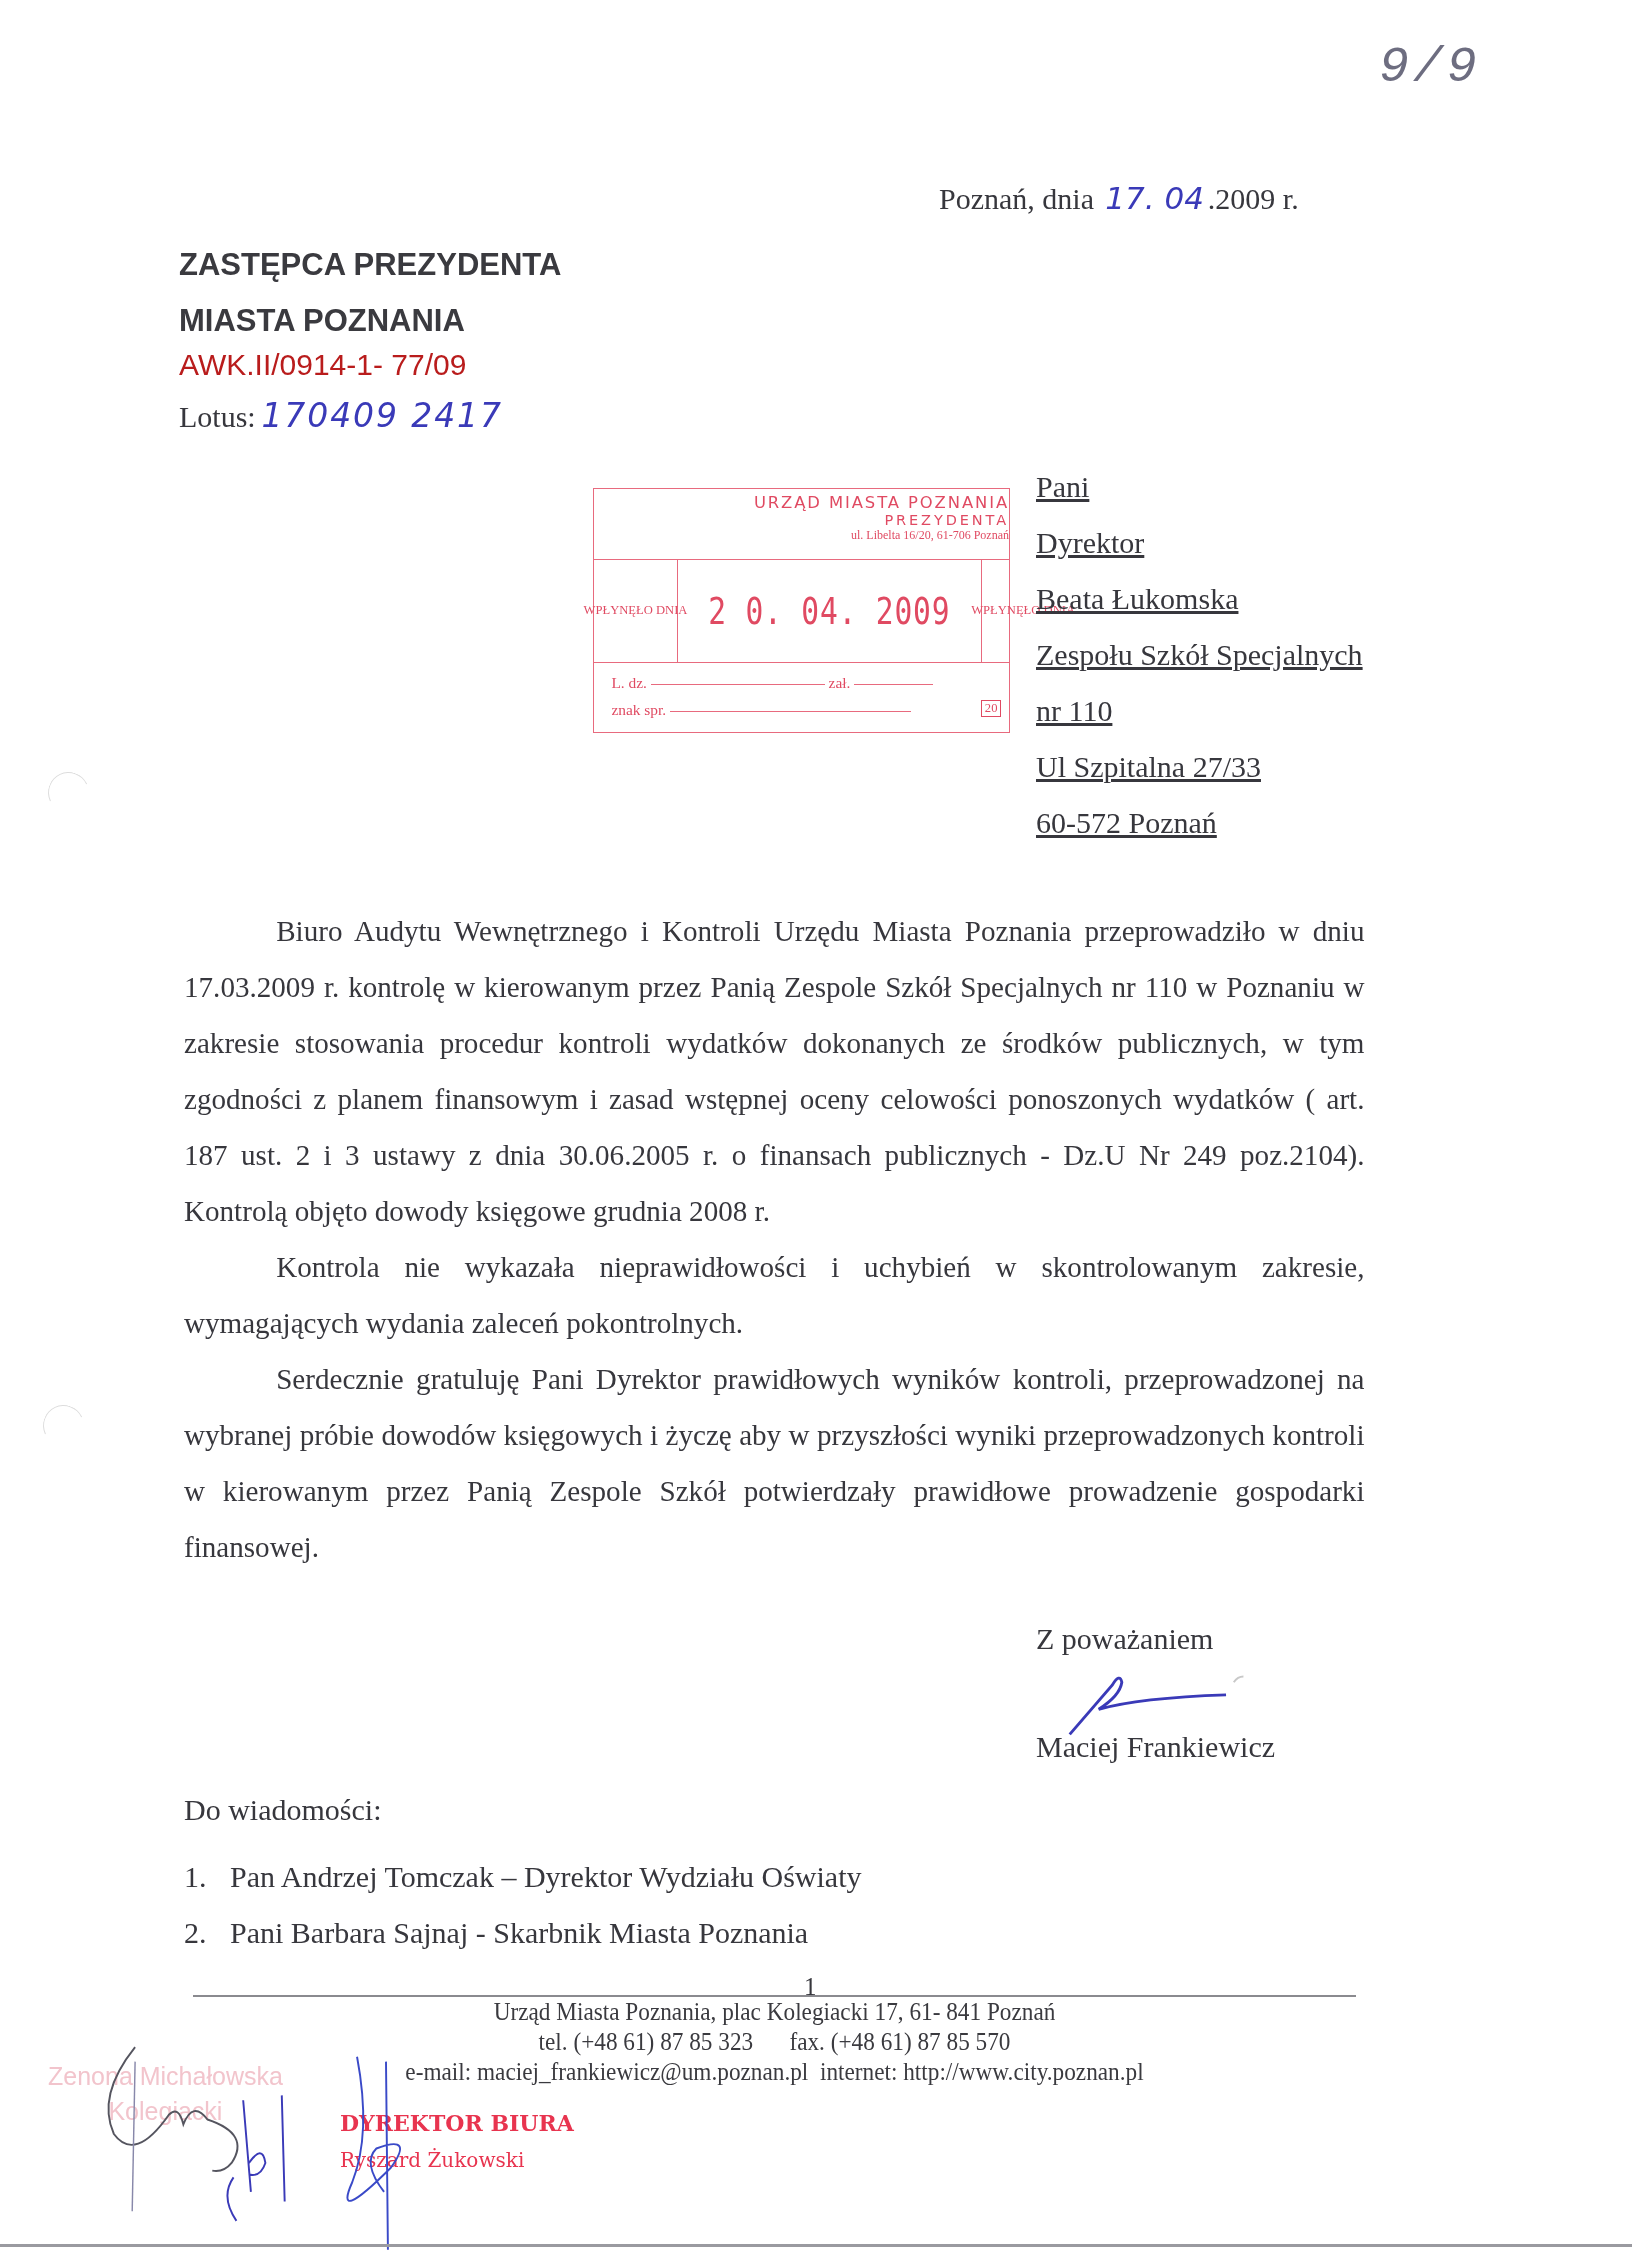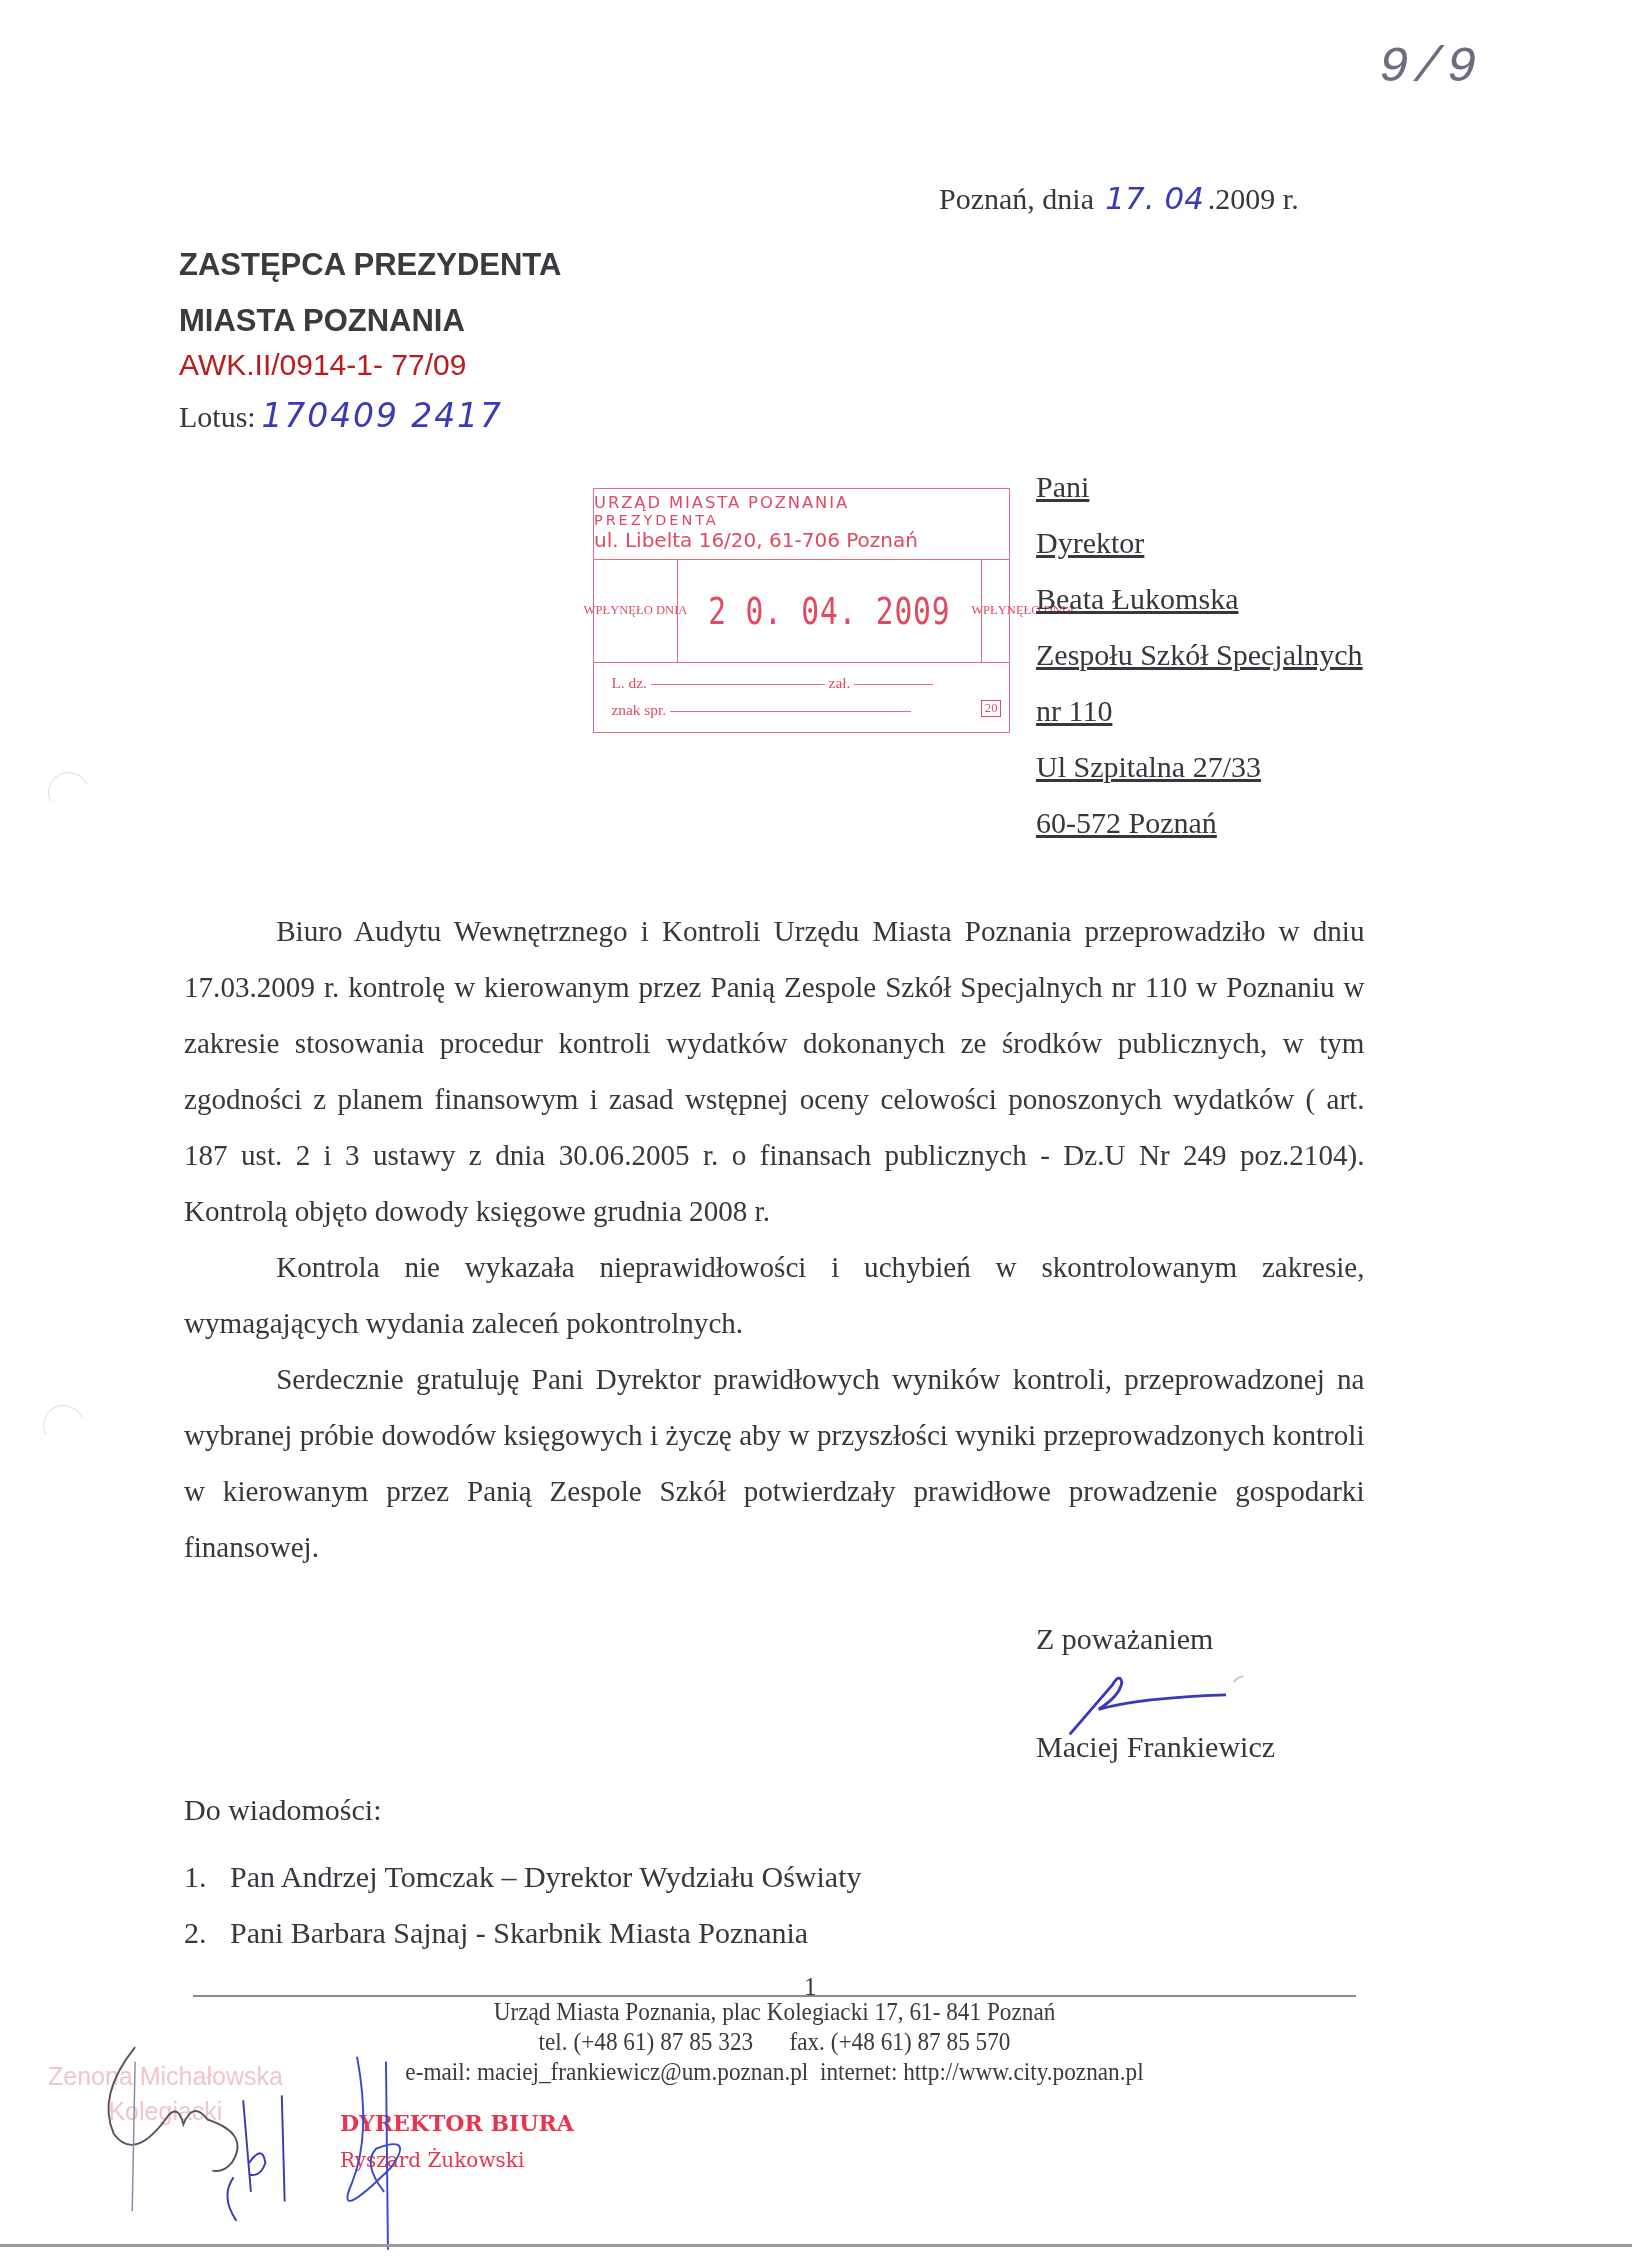--- a/index.html
+++ b/index.html
@@ -17,24 +17,24 @@
   #date-line { left: 939px; top: 180px; }
   #date-line .hand { font-size: 31px; margin: 0 3.9px; }
 
   #sender-title { left: 179px; top: 237px; font-size: 31px; font-weight: bold; color: #3a3a3f; line-height: 56px; }
   #ref-number { left: 179px; top: 348px; font-size: 30px; color: #b91c1c; }
   #lotus { left: 179px; top: 396px; }
   #lotus .hand { font-size: 33px; margin-left: 5.8px; letter-spacing: 1.9px; }
 
   
   #stamp { left: 593px; top: 488px; width: 415px; height: 243px; border: 1.9px solid #e86a7e; color: #e04a62; }
-  #stamp .st-head { height: 70px; border-bottom: 1.9px solid #e86a7e; text-align: left; font-family: "DejaVu Sans", sans-serif; }
+  #stamp .st-head { height: 70px; border-bottom: 1.9px solid #e86a7e; text-align: right; font-family: "DejaVu Sans", sans-serif; }
   #stamp .st-l1 { font-size: 16.4px; letter-spacing: 1.9px; padding-top: 3.9px; }
   #stamp .st-l2 { font-size: 14.5px; letter-spacing: 2.9px; }
-  #stamp .st-l3 { font-size: 20px; }
+  #stamp .st-l3 { font-size: 12px; font-family: Liberation Serif, serif; }
   #stamp .st-mid { display: flex; height: 102px; border-bottom: 1.9px solid #e86a7e; }
   #stamp .st-side { width: 83px; display: flex; align-items: center; justify-content: center; text-align: center; font-size: 12.6px; font-family: "Liberation Serif", serif; line-height: 17.4px; }
   #stamp .st-side.left { border-right: 1.9px solid #e86a7e; }
   #stamp .st-side.right { border-left: 1.9px solid #e86a7e; }
   #stamp .st-date { flex: 1; display: flex; align-items: center; justify-content: center; font-family: "DejaVu Sans Mono", monospace; font-size: 37px; letter-spacing: 1px; transform: scaleX(0.8); }
   #stamp .st-foot { padding: 5.8px 0 0 17.4px; font-family: "Liberation Serif", serif; font-size: 15.4px; line-height: 27px; position: relative; }
   #stamp .line { display: inline-block; border-bottom: 1px solid #e86a7e; vertical-align: middle; height: 1px; }
   #stamp .num-box { position: absolute; right: 7.7px; top: 37px; border: 1.9px solid #e04a62; font-size: 12.6px; padding: 0 2.9px; line-height: 15.4px; }
 
   #recipient { left: 1036px; top: 459px; line-height: 56px; text-decoration: underline; }

